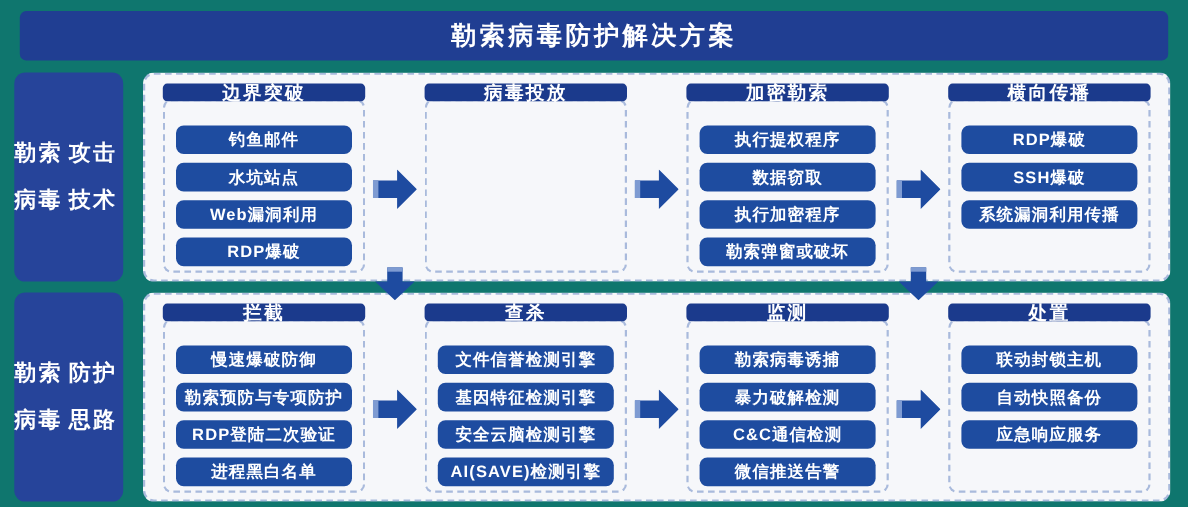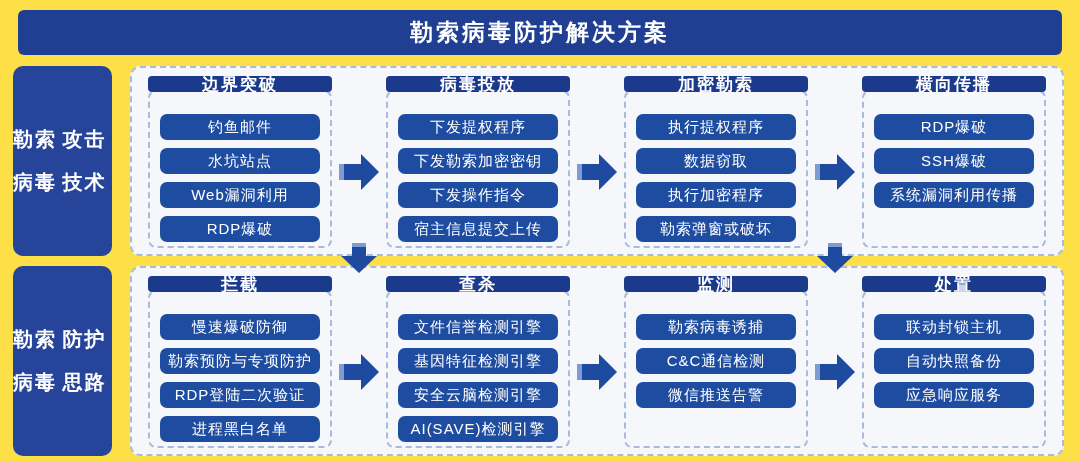--- a/index.html
+++ b/index.html
@@ -1,18 +1,18 @@
 <!DOCTYPE html>
 <html><head>
 <meta charset="utf-8">
 <style>
   html,body{margin:0;padding:0;background:#e9eaee;}
   .stage{
     position:relative;width:1080px;height:461px;overflow:hidden;
-    background:#fde047;font-family:"Liberation Sans",sans-serif;
+    background:#0f766e;font-family:"Liberation Sans",sans-serif;
   }
   .banner{
     position:absolute;left:18px;top:10px;width:1044px;height:45px;
     background:#203e92;border-radius:6px;color:#fff;
     display:flex;align-items:center;justify-content:center;
     font-size:23px;font-weight:bold;letter-spacing:3px;
   }
   .side-label{
     position:absolute;left:13px;width:99px;background:#26449a;border-radius:10px;
     color:#fff;display:flex;align-items:center;justify-content:center;
@@ -37,21 +37,21 @@
     border-radius:4px;color:#fff;display:flex;align-items:center;justify-content:center;
     font-size:17px;font-weight:bold;letter-spacing:2px;z-index:2;
   }
   .col-items{
     position:absolute;top:46px;left:12px;right:12px;z-index:2;
     display:flex;flex-direction:column;gap:8px;
   }
   .item{
     height:26px;background:#1e4ca0;border-radius:7px;color:#fff;
     display:flex;align-items:center;justify-content:center;
-    font-size:15px;font-weight:normal;letter-spacing:1px;white-space:nowrap;
+    font-size:15px;font-weight:bold;letter-spacing:1px;white-space:nowrap;
   }
   .arrow-right{position:absolute;top:86px;width:40px;height:36px;z-index:3;}
   .arrow-right.g1{left:207px;} .arrow-right.g2{left:445px;} .arrow-right.g3{left:683px;}
   .arrow-down{position:absolute;top:243px;width:36px;height:30px;z-index:5;}
   .arrow-down.d1{left:341px;} .arrow-down.d2{left:817px;}
 </style>
 </head>
 <body>
 
 <div class="stage">
@@ -77,26 +77,20 @@
         <div class="item">钓鱼邮件</div>
         <div class="item">水坑站点</div>
         <div class="item">Web漏洞利用</div>
         <div class="item">RDP爆破</div>
       </div>
     </div>
 
     <div class="col c2">
       <div class="col-box"></div>
       <div class="col-header">病毒投放</div>
-      <div class="col-items">
-        <div class="item">下发提权程序</div>
-        <div class="item">下发勒索加密密钥</div>
-        <div class="item">下发操作指令</div>
-        <div class="item">宿主信息提交上传</div>
-      </div>
     </div>
 
     <div class="col c3">
       <div class="col-box"></div>
       <div class="col-header">加密勒索</div>
       <div class="col-items">
         <div class="item">执行提权程序</div>
         <div class="item">数据窃取</div>
         <div class="item">执行加密程序</div>
         <div class="item">勒索弹窗或破坏</div>
@@ -149,20 +143,21 @@
         <div class="item">安全云脑检测引擎</div>
         <div class="item">AI(SAVE)检测引擎</div>
       </div>
     </div>
 
     <div class="col c3">
       <div class="col-box"></div>
       <div class="col-header">监测</div>
       <div class="col-items">
         <div class="item">勒索病毒诱捕</div>
+        <div class="item">暴力破解检测</div>
         <div class="item">C&amp;C通信检测</div>
         <div class="item">微信推送告警</div>
       </div>
     </div>
 
     <div class="col c4">
       <div class="col-box"></div>
       <div class="col-header">处置</div>
       <div class="col-items">
         <div class="item">联动封锁主机</div>

